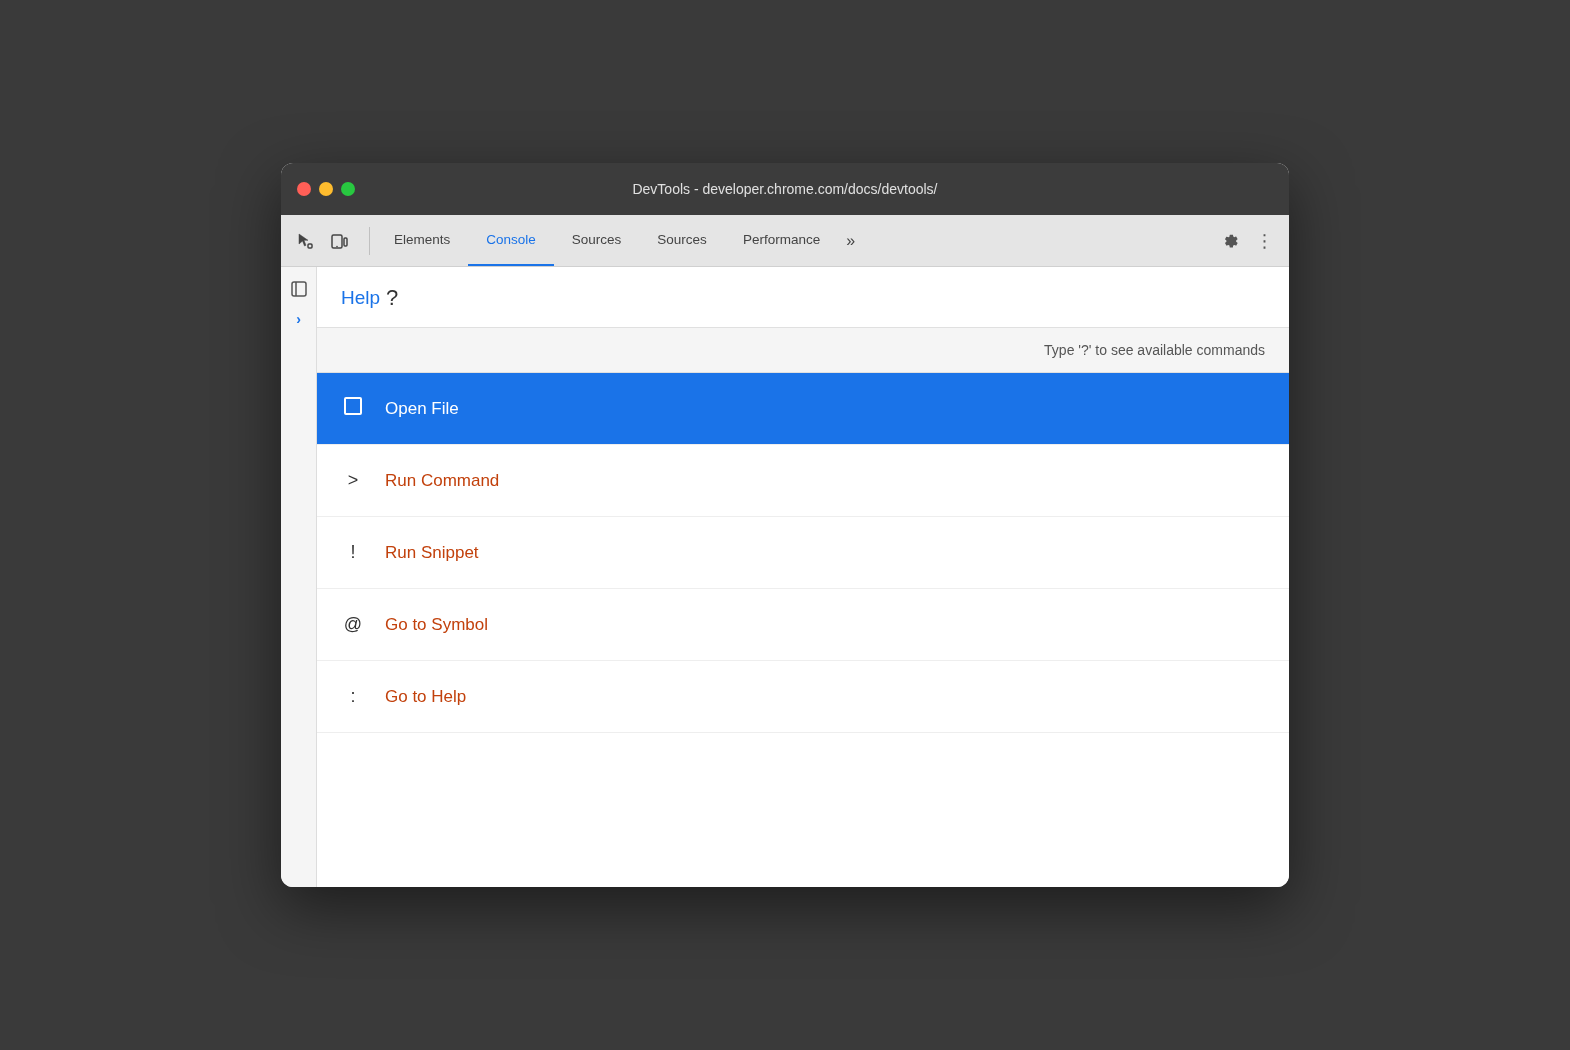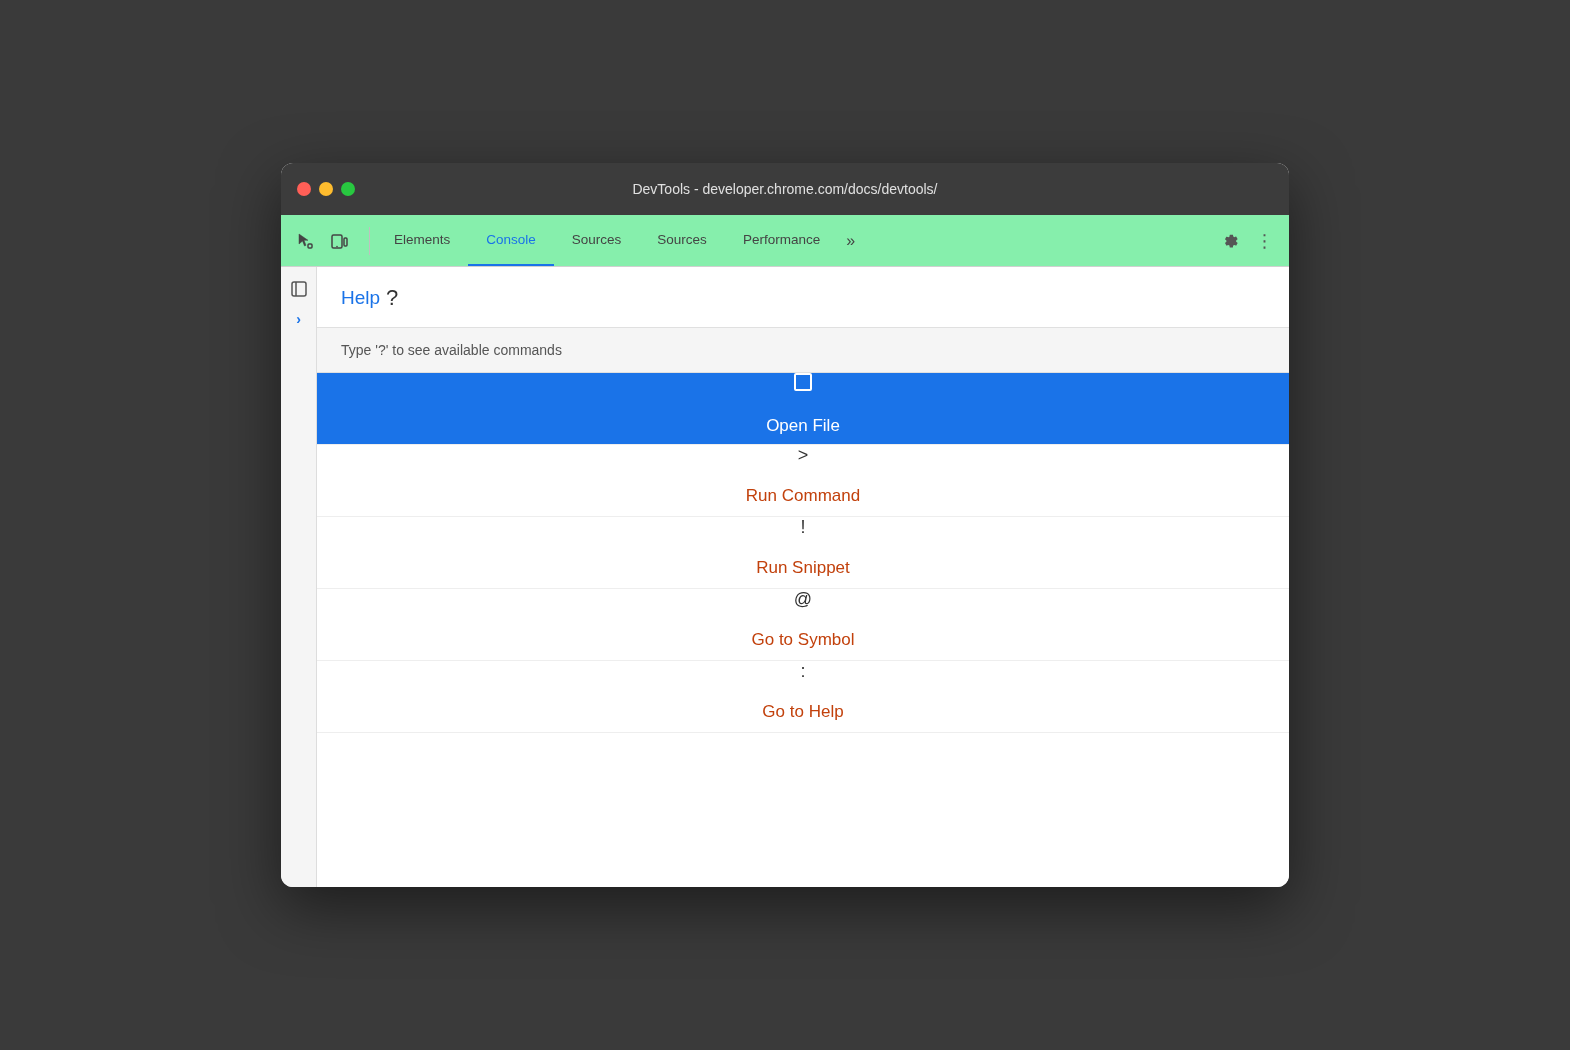--- a/index.html
+++ b/index.html
@@ -56,21 +56,21 @@
       position: absolute;
       left: 50%;
       transform: translateX(-50%);
       color: #e0e0e0;
       font-size: 14px;
       font-weight: 500;
       white-space: nowrap;
     }
 
     .devtools-toolbar {
-      background: #86efac;
+      background: #e5e5e5;
       border-bottom: 1px solid #d0d0d0;
       height: 52px;
       display: flex;
       align-items: center;
       padding: 0 8px;
     }
 
     .toolbar-icons {
       display: flex;
       align-items: center;
@@ -214,36 +214,36 @@
       color: #333;
       font-weight: 400;
     }
 
     .hint-bar {
       background: #f5f5f5;
       padding: 14px 24px;
       font-size: 14px;
       color: #555;
       border-bottom: 1px solid #e0e0e0;
+      text-align: right;
     }
 
     .command-list {
       flex: 1;
       overflow-y: auto;
     }
 
     .command-item {
       display: flex;
       align-items: center;
       padding: 0 24px;
       height: 72px;
       border-bottom: 1px solid #eeeeee;
       cursor: pointer;
       gap: 20px;
-      flex-direction: column;
     }
 
     .command-item.selected {
       background: #1a73e8;
     }
 
     .command-item.selected .command-label {
       color: #ffffff;
     }
 

